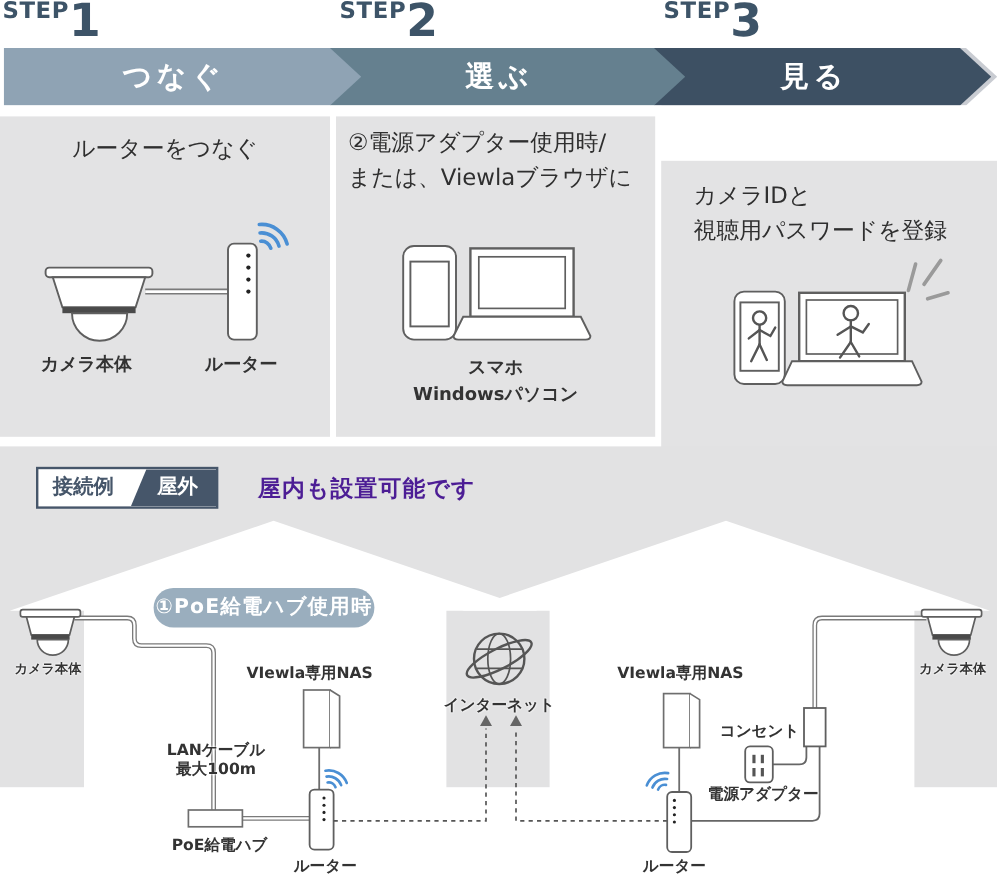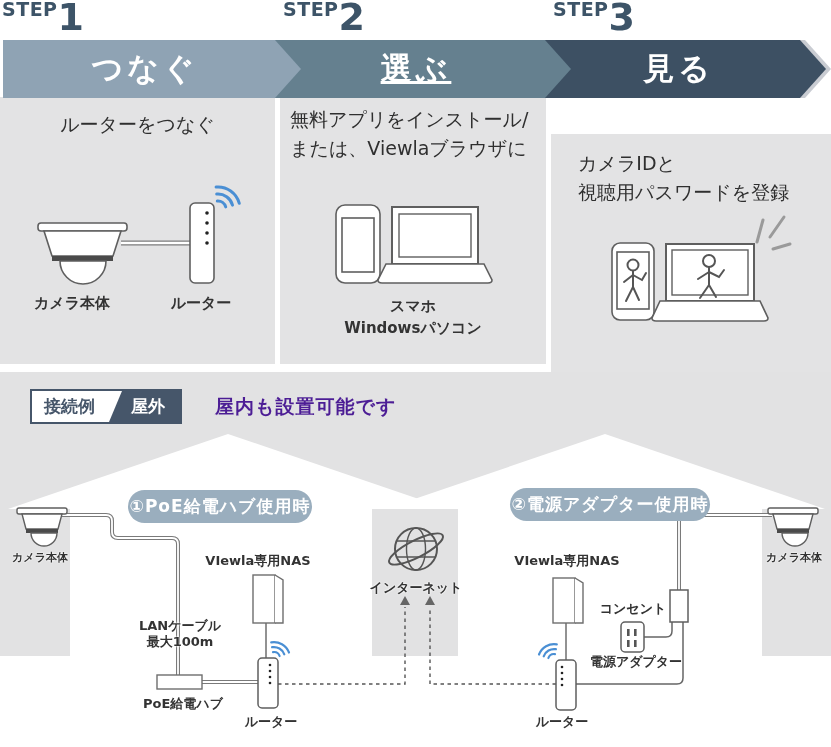--- a/index.html
+++ b/index.html
@@ -5,25 +5,25 @@
   html,body{margin:0;padding:0;}
   body{font-family:"DejaVu Sans","Liberation Sans",sans-serif;background:#fff;}
   .page{position:relative;width:831px;height:747px;background:#ffffff;overflow:hidden;}
 
   
   .step-head{position:absolute;top:0;display:flex;color:#3d5468;}
   .step-word{font-size:19px;font-weight:bold;letter-spacing:.5px;line-height:1;padding-bottom:3px;}
   .step-num{font-size:38px;font-weight:bold;line-height:.9;}
 
   
-  .banner{position:absolute;top:40px;height:58px;display:flex;align-items:center;justify-content:center;
-    color:#fff;font-size:31px;font-weight:bold;letter-spacing:4px;padding-right:14px;box-sizing:border-box;
+  .banner{position:absolute;top:40px;height:48px;display:flex;align-items:center;justify-content:center;
+    color:#fff;font-size:24px;font-weight:bold;letter-spacing:4px;padding-right:14px;box-sizing:border-box;
     clip-path:polygon(0 0, calc(100% - 26px) 0, 100% 50%, calc(100% - 26px) 100%, 0 100%);}
   #banner-1{left:3px;width:298px;background:#8fa3b4;z-index:4;}
-  #banner-2{left:275px;width:296px;background:#65808f;z-index:3;text-decoration:underline;}
+  #banner-2{left:275px;width:296px;background:#65808f;z-index:3;}
   #banner-3{left:545px;width:281px;background:#3d5063;z-index:2;}
   #banner-shadow{left:551px;width:280px;background:#c9ccd2;z-index:1;}
 
   
   .col{position:absolute;top:97px;height:267px;background:#e3e3e4;}
   #col-1{left:0;width:275px;}
   #col-2{left:280px;width:266px;}
   #col-3{left:551px;width:280px;margin-top:37px;}
   .desc{position:absolute;color:#2f2f2f;font-size:19px;font-weight:500;line-height:29px;white-space:nowrap;}
   #desc-1{top:13px;left:0;width:100%;text-align:center;}
@@ -99,21 +99,21 @@
         <path d="M216.7,97.1 A15,15 0 0 1 232.5,108.1"></path>
         <path d="M216.1,90.1 A22,22 0 0 1 239.3,106.3"></path>
       </g>
     </svg>
     <div class="cap" style="left:72px;top:197px;">カメラ本体</div>
     <div class="cap" style="left:201px;top:197px;">ルーター</div>
   </div>
 
   <div class="col" id="col-2">
     <div class="desc" id="desc-2">
-      <div>無料アプリをインストール/</div>
+      <div>②電源アダプター使用時/</div>
       <div>または、Viewlaブラウザに</div>
     </div>
     <svg width="266" height="267" viewBox="0 0 266 267">
       <g fill="#fff" stroke="#5f5f5f" stroke-width="1.6">
         <rect x="56" y="108" width="44" height="78" rx="9"></rect>
         <rect x="62" y="121" width="32" height="54"></rect>
       </g>
       <g fill="#fff" stroke="#5f5f5f">
         <rect x="112" y="110" width="86" height="57" stroke-width="2"></rect>
         <rect x="119" y="117" width="72" height="43" stroke-width="1.4"></rect>
@@ -263,21 +263,20 @@
       </g>
     </svg>
 
     <div class="badge">
       <span class="badge-left">接続例</span>
       <span class="badge-right">屋外</span>
     </div>
     <div class="note">屋内も設置可能です</div>
 
     <div class="pill" id="pill-left">①PoE給電ハブ使用時</div>
-    <div class="pill" id="pill-right">②電源アダプター使用時</div>
 
     <div class="dlabel small" style="left:40px;top:178px;">カメラ本体</div>
     <div class="dlabel" style="left:258px;top:180px;">VIewla専用NAS</div>
     <div class="dlabel lan" style="left:180px;top:246px;">
       <div>LANケーブル</div>
       <div>最大100m</div>
     </div>
     <div class="dlabel" style="left:183px;top:323px;">PoE給電ハブ</div>
     <div class="dlabel" style="left:271px;top:341px;">ルーター</div>
     <div class="dlabel" style="left:416px;top:207px;">インターネット</div>

